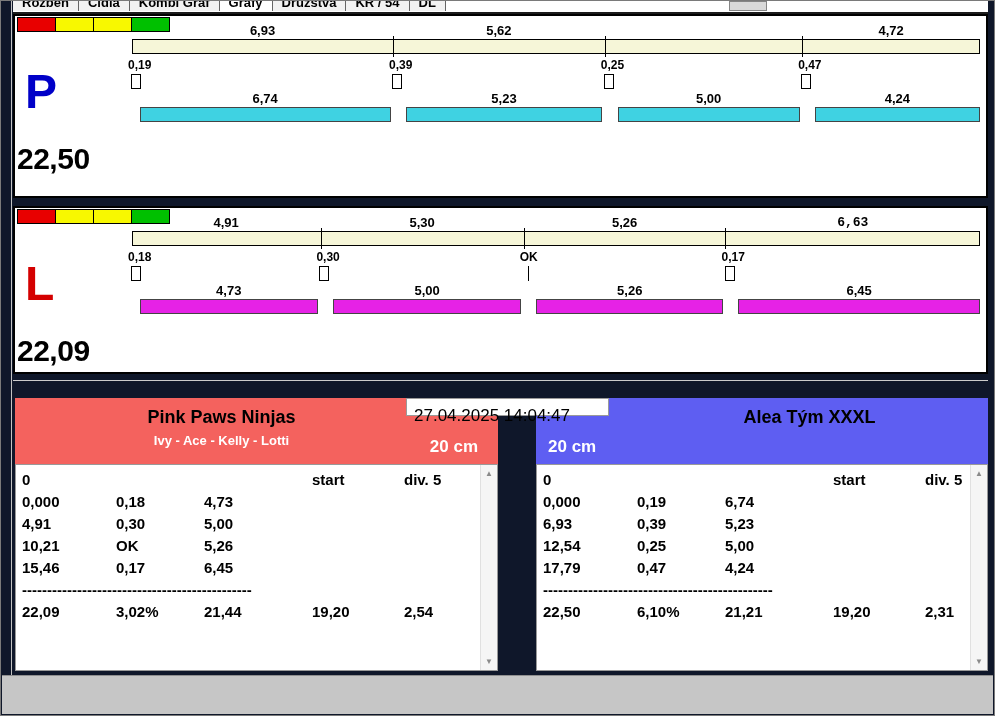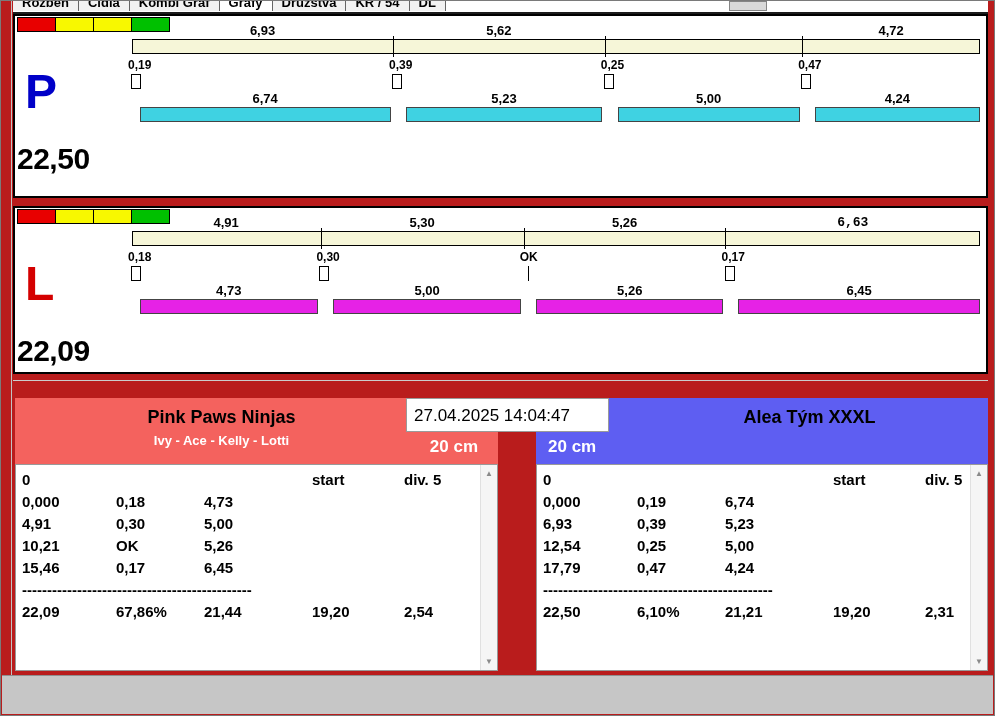--- a/index.html
+++ b/index.html
@@ -1,18 +1,18 @@
 <!DOCTYPE html>
 <html><head>
 <meta charset="utf-8">
 <style>
   html,body{margin:0;padding:0;}
   body{width:995px;height:716px;position:relative;background:#fff;
        font-family:"Liberation Sans",sans-serif;overflow:hidden;}
-  .window{position:absolute;inset:0;border:1px solid #7a7a7a;background:#b91c1c;box-sizing:border-box;}
+  .window{position:absolute;inset:0;border:1px solid #7a7a7a;background:#0f172a;box-sizing:border-box;}
   .vline{position:absolute;left:10px;top:0;bottom:40px;width:1px;background:#c2c2c2;}
 
   
   .tabbar{position:absolute;top:0;left:12px;right:6px;height:11px;border-bottom:2px solid #1c1c1c;
           overflow:hidden;white-space:nowrap;background:#fff;}
   .tab{display:inline-block;vertical-align:top;padding:0 9px;font-weight:700;font-size:13px;color:#000;
        border-right:1px solid #666;line-height:16px;position:relative;top:-6px;background:#f2f2f2;}
   .tab.selected{background:#fff;}
   .top-btn{position:absolute;top:0;left:716px;width:36px;height:8px;background:#d9d9d9;border:1px solid #858585;}
 
@@ -45,21 +45,21 @@
   .team.left{left:2px;width:483px;}
   .team.right{right:0;width:452px;}
   .team-header{height:66px;position:relative;}
   .team-name{padding-top:9px;text-align:center;font-size:18px;font-weight:700;color:#000;}
   .team-members{margin-top:5px;text-align:center;font-size:13px;font-weight:700;color:#fff;}
   .team.left .team-name,.team.left .team-members{padding-right:70px;}
   .team.right .team-name,.team.right .team-members{padding-left:95px;}
   .team-size{position:absolute;bottom:7px;font-size:17px;font-weight:700;color:#fff;}
   .team.left .team-size{right:20px;}
   .team.right .team-size{left:12px;}
-  .timestamp{position:absolute;left:393px;top:0;width:203px;height:34px;box-sizing:border-box;background:#fff;
+  .timestamp{position:absolute;left:393px;top:0;width:203px;height:18px;box-sizing:border-box;background:#fff;
              border:1px solid #9a9a9a;font-size:17px;color:#000;padding:7px 0 0 7px;z-index:5;}
   .team-table{position:absolute;left:0;right:0;top:66px;bottom:4px;border:1px solid #999;background:#fff;}
   .tgrid{position:absolute;top:6px;left:6px;right:18px;bottom:2px;display:grid;
          grid-template-columns:94px 88px 108px 92px 1fr;grid-auto-rows:22px;
          font-size:15px;font-weight:700;color:#000;overflow:hidden;}
   .sep{grid-column:1 / span 3;overflow:hidden;white-space:nowrap;}
   .vscroll{position:absolute;top:0;right:0;bottom:0;width:16px;background:#f5f5f5;border-left:1px solid #e0e0e0;}
   .arr{position:absolute;left:1px;right:1px;height:15px;font-size:8px;color:#8a8a8a;text-align:center;line-height:15px;}
   .arr.up{top:1px;}
   .arr.down{bottom:1px;}
@@ -231,21 +231,21 @@
               <div></div>
               <div>15,46</div>
               <div>0,17</div>
               <div>6,45</div>
               <div></div>
               <div></div>
               <div class="sep">----------------------------------------------</div>
               <div></div>
               <div></div>
               <div>22,09</div>
-              <div>67,86%</div>
+              <div>3,02%</div>
               <div>21,44</div>
               <div>19,20</div>
               <div>2,54</div>
             </div>
           <div class="vscroll">
             <div class="arr up">▲</div>
             <div class="arr down">▼</div>
           </div>
         </div>
       </div>

